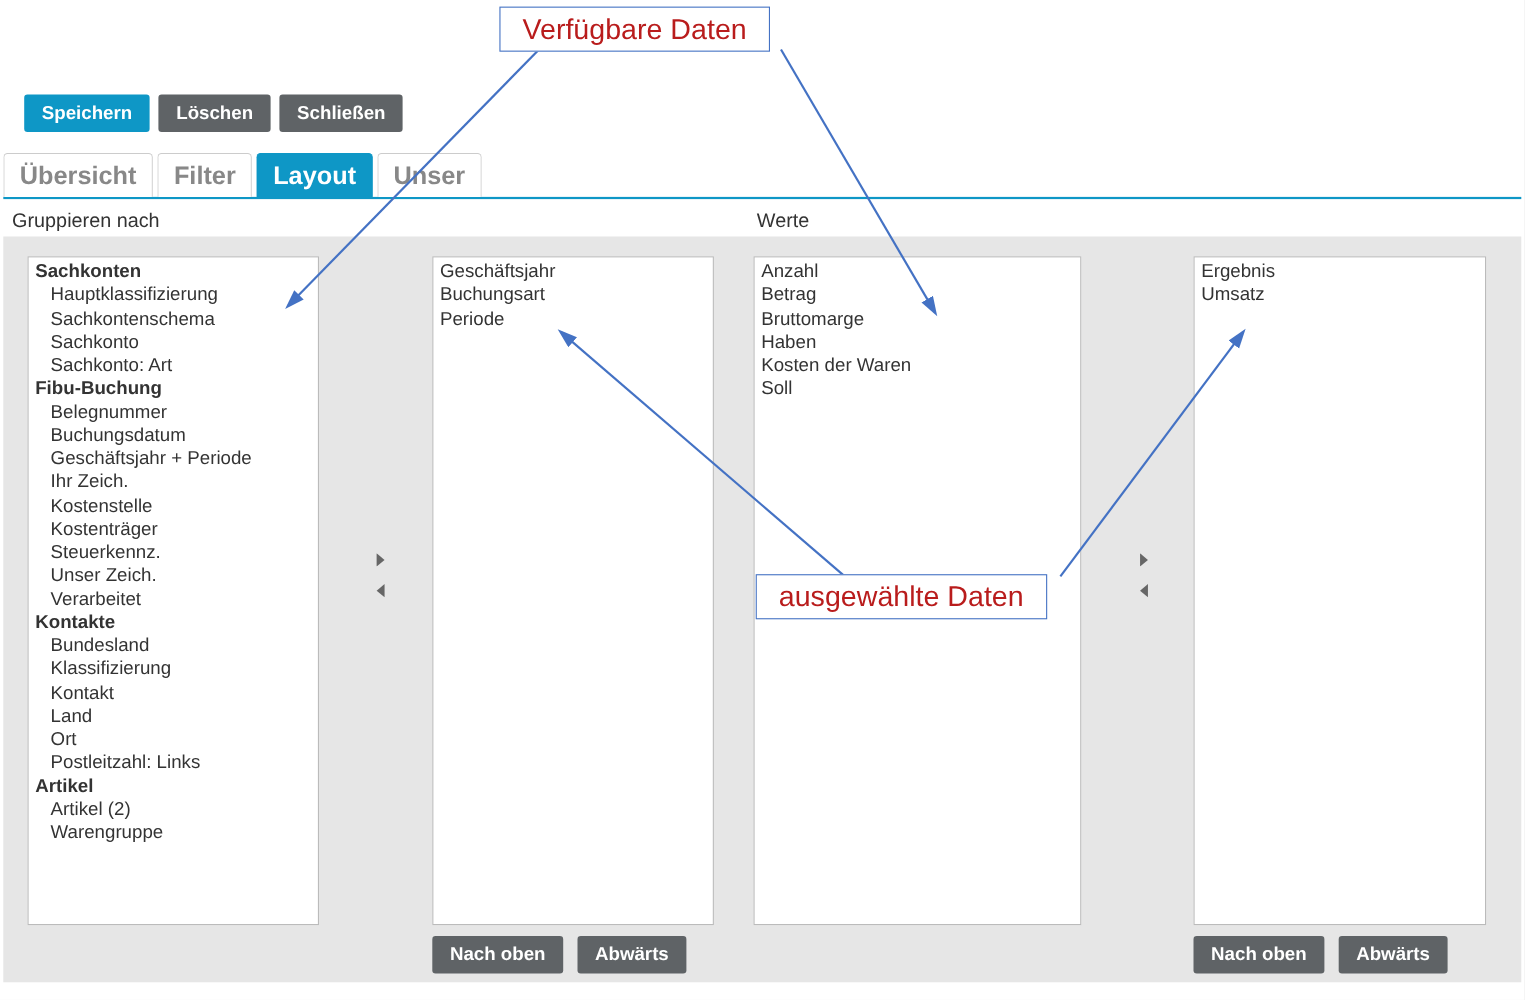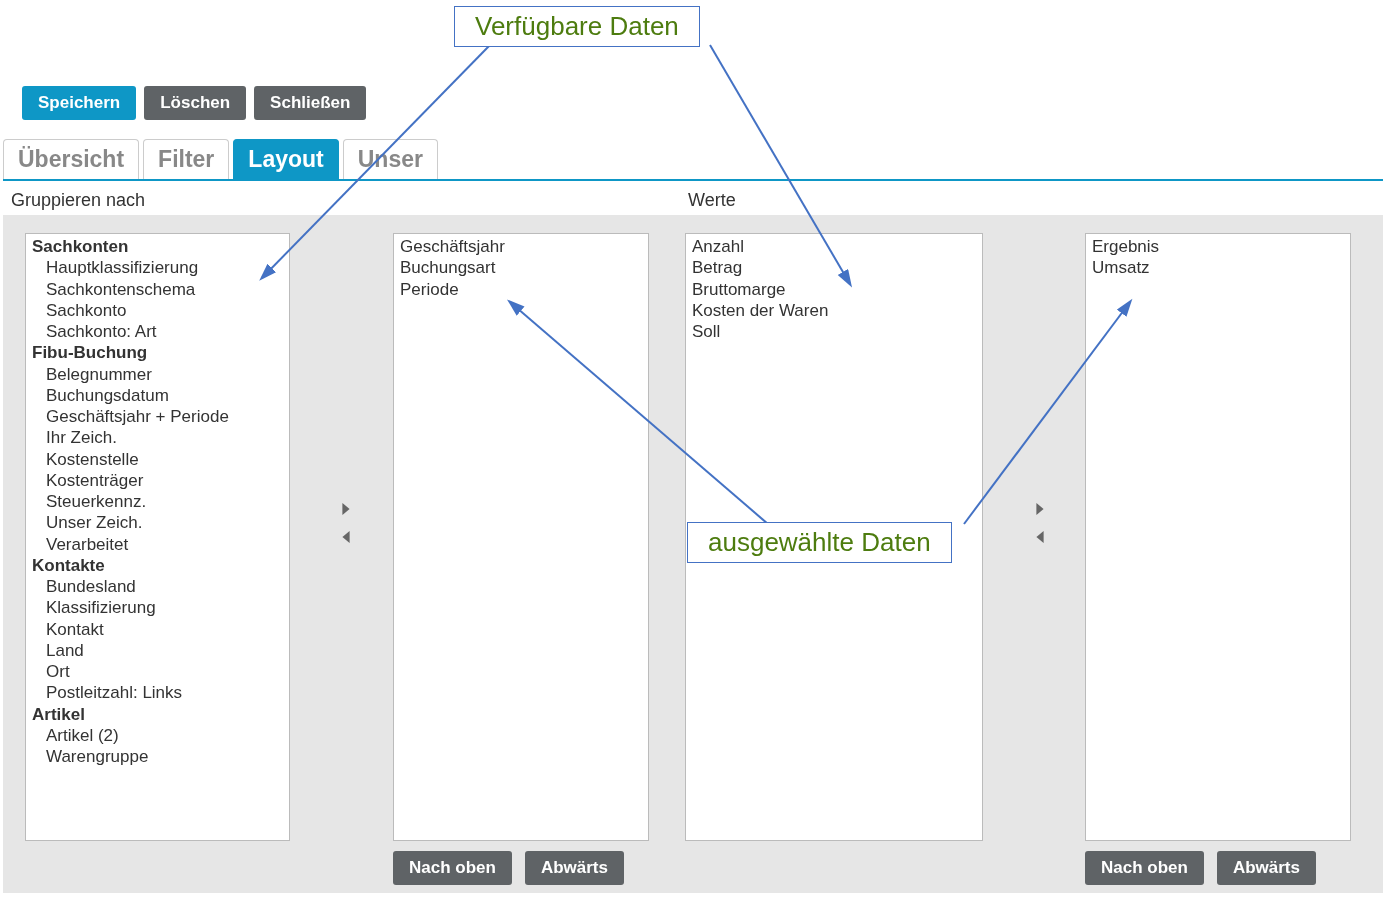--- a/index.html
+++ b/index.html
@@ -1,18 +1,18 @@
 <!DOCTYPE html>
 <html><head>
   <meta charset="utf-8">
   <style>
     * { box-sizing: border-box; margin: 0; padding: 0; }
     body { font-family: Arial, Helvetica, sans-serif; font-size: 17px; color: #333; background: #fff; width: 1386px; height: 909px; position: relative; }
 
-    .annotation-box { position: absolute; border: 1.5px solid #4472c4; background: #fff; padding: 4px 20px; font-size: 26px; color: #4d7c0f; z-index: 100; }
+    .annotation-box { position: absolute; border: 1.5px solid #4472c4; background: #fff; padding: 4px 20px; font-size: 26px; color: #b91c1c; z-index: 100; }
     .ann-top { left: 454px; top: 6px; }
     .ann-bottom { left: 687px; top: 522px; }
 
     svg.overlay { position: absolute; left: 0; top: 0; width: 1386px; height: 909px; pointer-events: none; z-index: 90; }
 
     .toolbar { position: absolute; left: 22px; top: 86px; display: flex; gap: 8px; }
     .btn { border: none; border-radius: 3px; padding: 7px 16px; font-size: 17px; font-weight: bold; color: #fff; cursor: pointer; }
     .btn-primary { background: #0e97c6; }
     .btn-secondary { background: #5f6366; }
 
@@ -142,20 +142,21 @@
         <div class="lb-item">Buchungsart</div>
         <div class="lb-item">Periode</div>
       </div>
   </div>
 
   <div class="col col3">
     <div id="lb-values-avail" class="listbox tall">
         <div class="lb-item">Anzahl</div>
         <div class="lb-item">Betrag</div>
         <div class="lb-item">Bruttomarge</div>
+        <div class="lb-item">Haben</div>
         <div class="lb-item">Kosten der Waren</div>
         <div class="lb-item">Soll</div>
       </div>
   </div>
 
   <div class="move-arrows ma2">
     <div class="arrow-btn">
       <svg viewBox="0 0 10 10">
           <path d="M2,0 L8,5 L2,10 z"></path>
         </svg>

